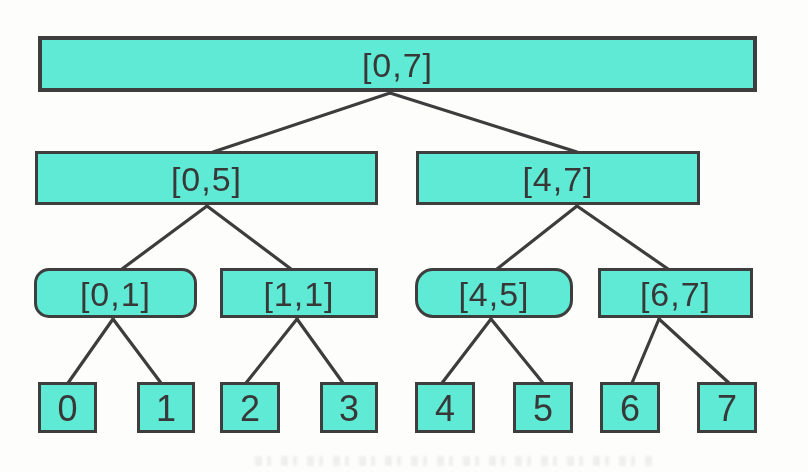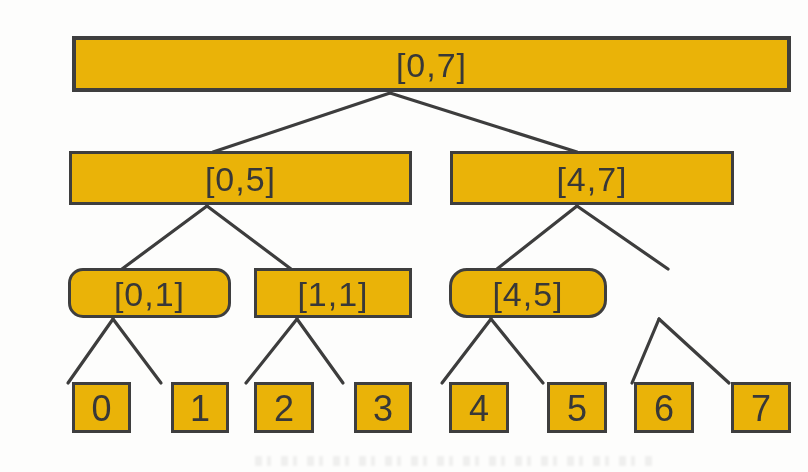--- a/index.html
+++ b/index.html
@@ -24,26 +24,25 @@
   }
   .edge {
     stroke: #3d3d3d;
     stroke-width: 3.2;
     stroke-linecap: round;
   }
   .node {
     position: absolute;
     box-sizing: border-box;
     border: 3px solid #3e3e3e;
-    background: #eab308;
+    background: #5eead4;
     display: flex;
     align-items: center;
     justify-content: center;
     color: #383838;
-    margin-left: 34px;
   }
   .node.root   { border-width: 4px; }
   .node span {
     font-size: 34px;
     line-height: 1;
     letter-spacing: 1px;
     white-space: nowrap;
     transform: translateY(1px);
   }
   .node.leaf span {
@@ -110,20 +109,23 @@
 
   <div class="node" style="left:34px; top:268px; width:163px; height:50px;border-radius:15px;">
     <span>[0,1]</span>
   </div>
   <div class="node" style="left:220px; top:268px; width:158px; height:50px;">
     <span>[1,1]</span>
   </div>
   <div class="node" style="left:415px; top:268px; width:158px; height:50px;border-radius:18px;">
     <span>[4,5]</span>
   </div>
+  <div class="node" style="left:598px; top:268px; width:155px; height:50px;">
+    <span>[6,7]</span>
+  </div>
 
   <div class="node leaf" style="left:38px; top:382px; width:59px; height:51px;">
     <span>0</span>
   </div>
   <div class="node leaf" style="left:137px; top:382px; width:58px; height:51px;">
     <span>1</span>
   </div>
   <div class="node leaf" style="left:220px; top:382px; width:60px; height:51px;">
     <span>2</span>
   </div>

